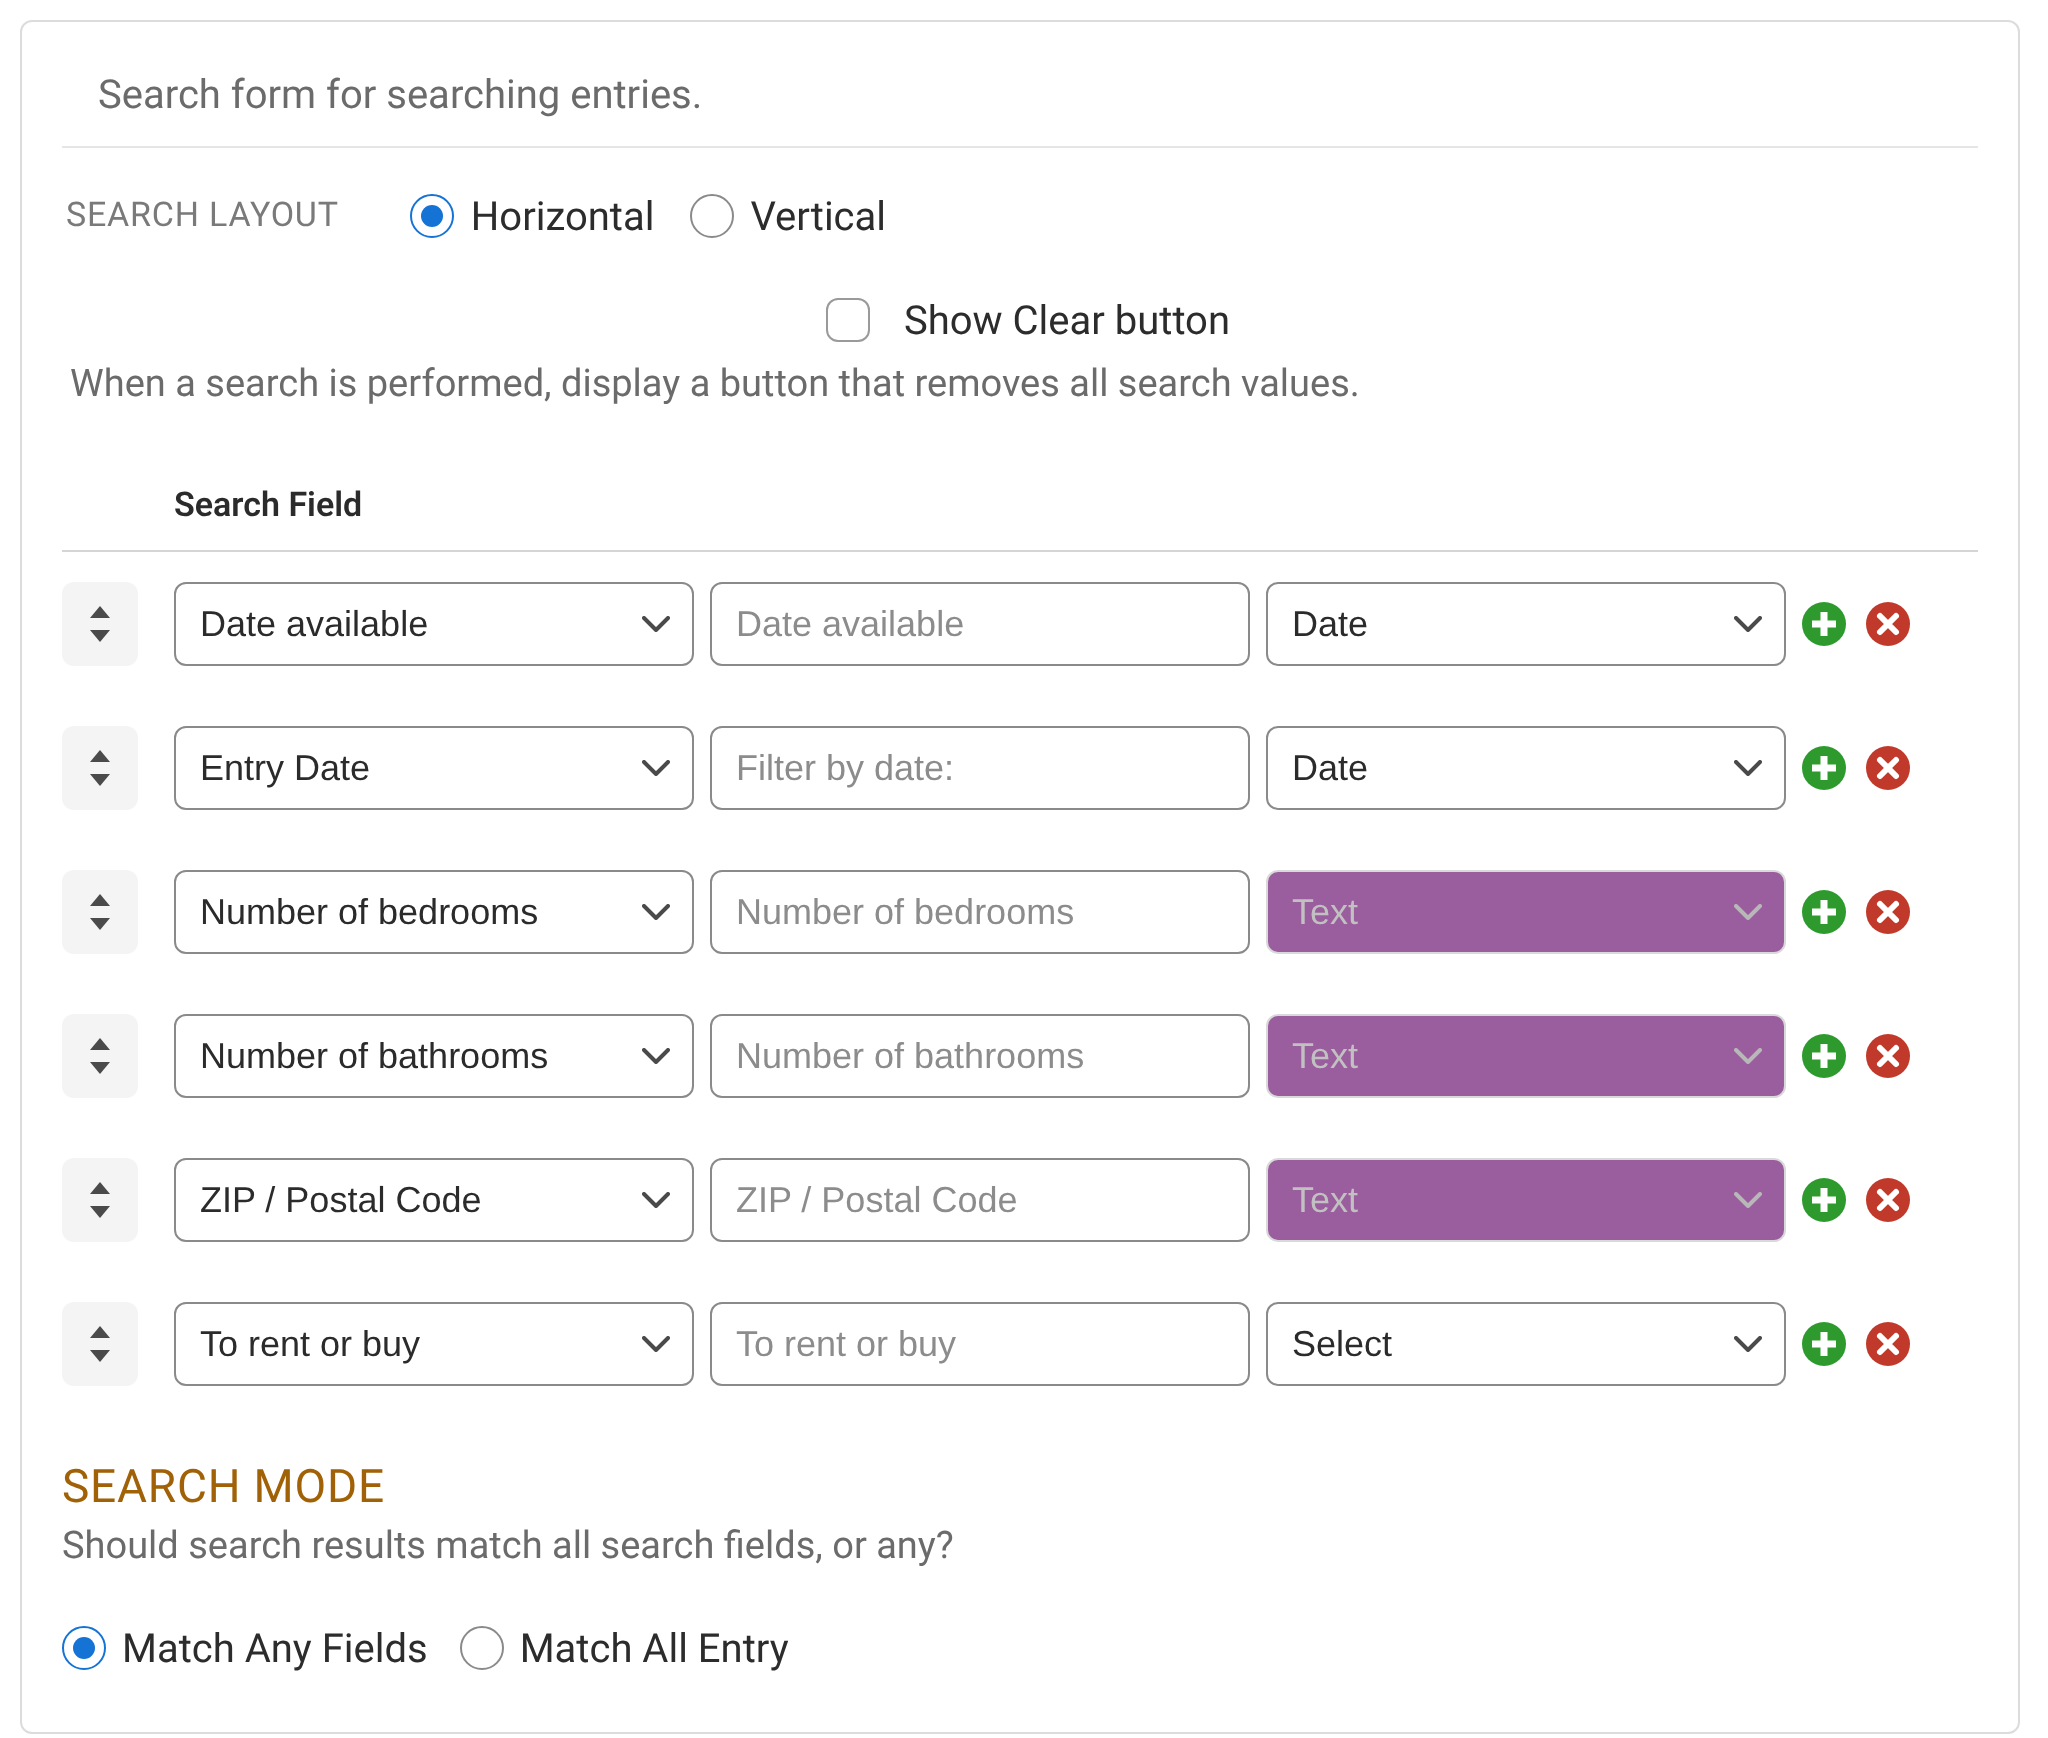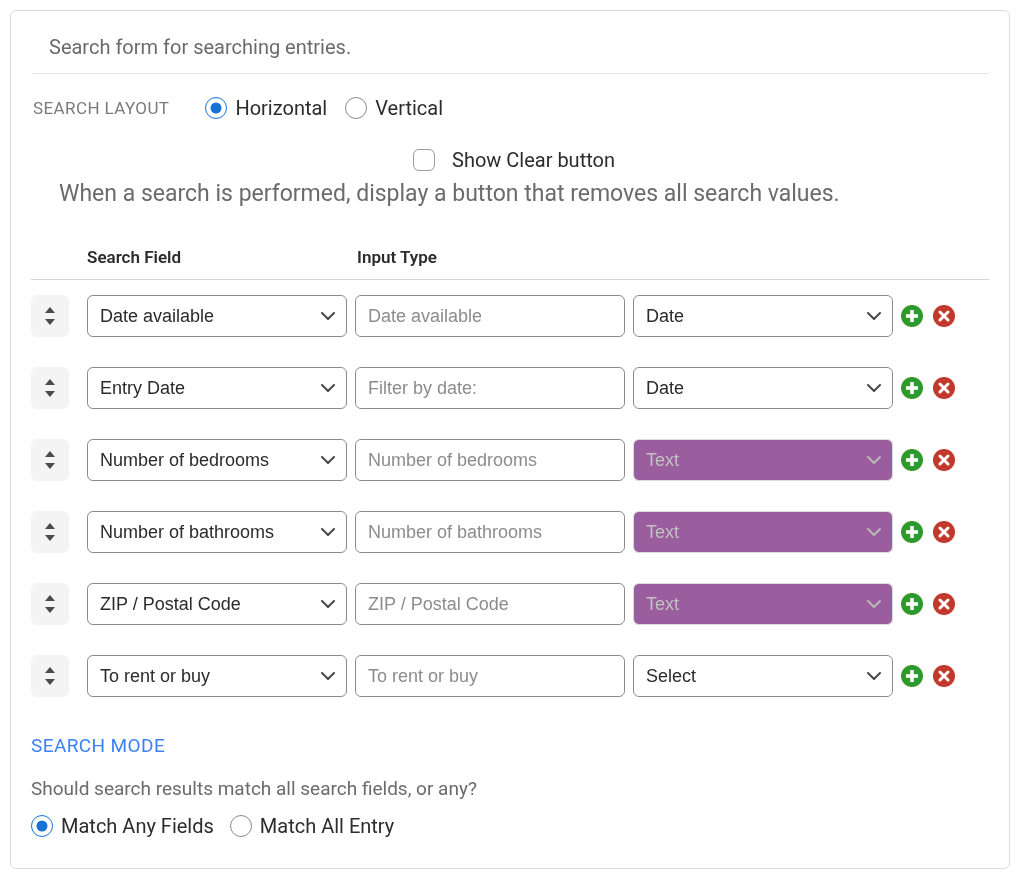--- a/index.html
+++ b/index.html
@@ -87,23 +87,22 @@
   .checkbox {
     appearance: none;
     -webkit-appearance: none;
     width: 22px; height: 22px;
     border: 1.5px solid #9a9a9a;
     border-radius: 6px;
     background: #fff;
     cursor: pointer;
   }
   .help-text {
-    font-size: 23px;
+    font-size: 19px;
     color: #6b6b6b;
-    margin-left: 24px;
   }
 
   .fields-table {
     margin-top: 40px;
   }
   .fields-header {
     display: grid;
     grid-template-columns: 48px 260px 270px 260px 90px;
     gap: 8px;
     padding: 0 0 12px 0;
@@ -190,30 +189,30 @@
     align-items: center;
     justify-content: center;
   }
   .icon-btn.add { color: #2e9a2e; }
   .icon-btn.remove { color: #c0392b; }
 
   .mode-block {
     margin-top: 22px;
   }
   .mode-title {
-    font-size: 19px;
+    font-size: 23px;
     letter-spacing: 0.4px;
-    color: #3b82f6;
+    color: #a16207;
     text-transform: uppercase;
-    margin-bottom: 20px;
+    margin-bottom: 4px;
   }
   .mode-help {
     font-size: 19px;
     color: #6b6b6b;
-    margin-bottom: 14px;
+    margin-bottom: 28px;
   }
   .mode-radios {
     display: flex;
     gap: 16px;
   }
 </style>
 </head>
 <body>
 
 <svg width="0" height="0" style="position:absolute">
@@ -258,21 +257,20 @@
       <input type="checkbox" class="checkbox" style="">
       <span>Show Clear button</span>
     </label>
     <div class="help-text">When a search is performed, display a button that removes all search values.</div>
   </div>
 
   <div class="fields-table">
     <div class="fields-header">
       <div class="col-handle"></div>
       <div>Search Field</div>
-      <div class="col-input">Input Type</div>
       <div></div>
     </div>
     <div id="rows-container">
         <div class="fields-row">
           <div class="drag-handle">
             <svg>
               <use href="#sort-icon"></use>
             </svg>
           </div>
           <div class="select-wrap"><select class="sel"><option>Date available</option></select><svg class="chev" width="14" height="8">

